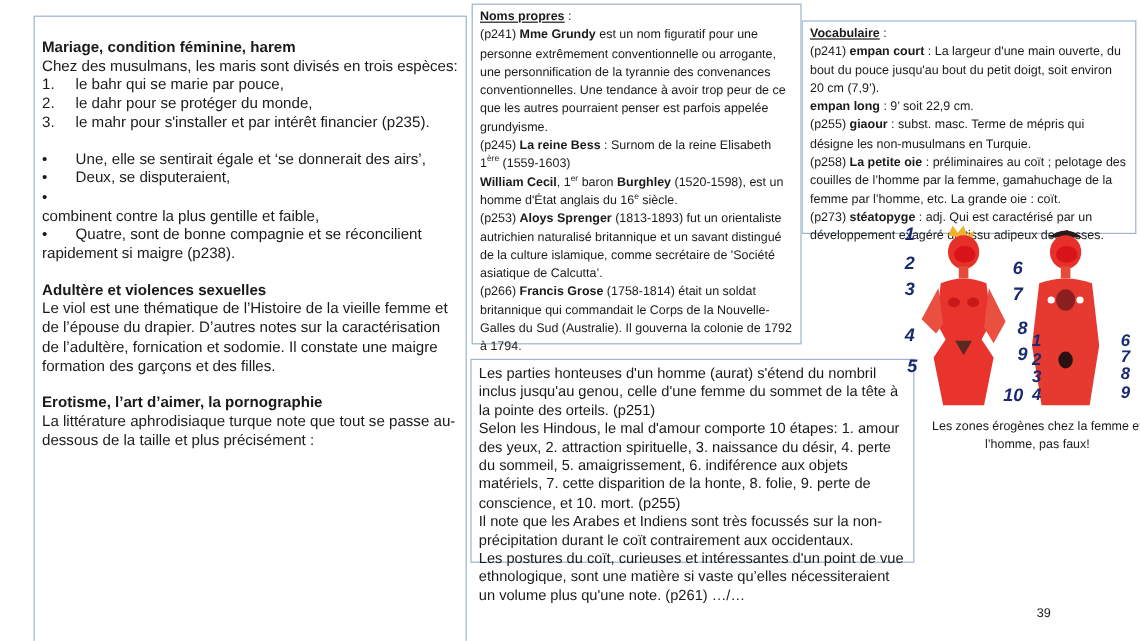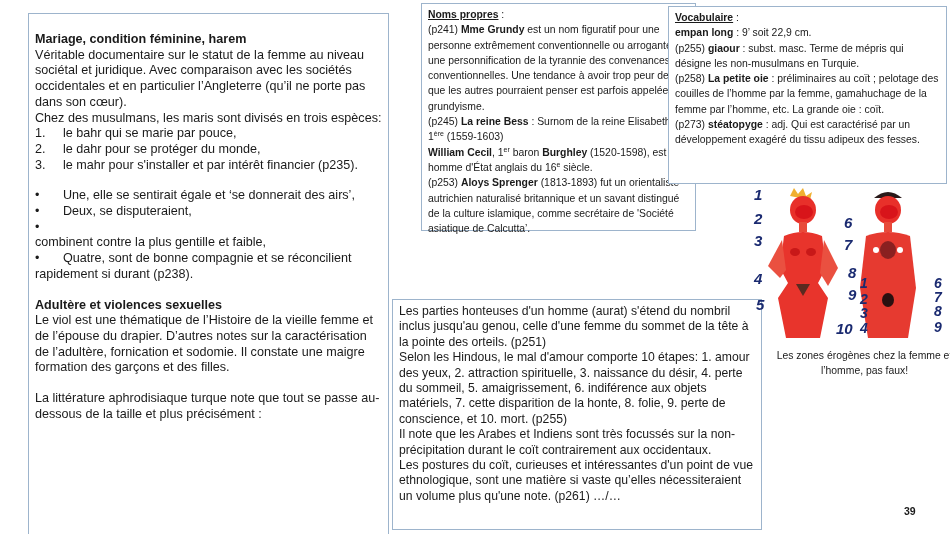--- a/index.html
+++ b/index.html
@@ -1,41 +1,40 @@
 <!DOCTYPE html>
 <html><head>
 <meta charset="utf-8">
 <style>
   html, body { margin:0; padding:0; }
   body { width:950px; height:534px; background:#ffffff; position:relative; overflow:hidden;
          font-family:"Liberation Sans", sans-serif; color:#1a1a1a; }
   .box { position:absolute; border:1.5px solid #9db4cc; box-sizing:border-box; background:#fff; }
   #box-left { left:28px; top:13px; width:361px; height:527px; padding:18px 6px; font-size:12.6px; line-height:15.7px; }
-  #box-noms { left:393px; top:3px; width:275px; height:228px; padding:3px 6px; font-size:10.4px; line-height:15.3px;margin-left:28px; }
-  #box-vocab { left:668px; top:6px; width:279px; height:178px; padding:3px 6px; font-size:10.4px; line-height:15.3px; }
-  #box-bottom { left:392px; top:299px; width:370px; height:231px; padding:4px 6px; font-size:12.2px; line-height:15.4px; }
+  #box-noms { left:393px; top:3px; width:275px; height:284px; padding:3px 6px; font-size:10.4px; line-height:15.3px; }
+  #box-vocab { left:668px; top:17px; width:279px; height:178px; padding:3px 6px; font-size:10.4px; line-height:15.3px; }
+  #box-bottom { left:392px; top:299px; width:370px; height:170px; padding:4px 6px; font-size:12.2px; line-height:15.4px; }
   .h { font-weight:bold; }
   .u { text-decoration:underline; font-weight:bold; }
   .i { }
   .gap { height:15px; }
   .li { display:flex; }
   .li .m { width:28px; flex:none; }
   .bul { display:flex; }
   .bul .m { width:28px; flex:none; font-style:normal; }
   #figure { position:absolute; left:748px; top:188px; width:200px; height:150px; }
   #caption { position:absolute; left:767px; top:348px; width:195px; text-align:center; font-size:10.4px; line-height:15px; }
-  #page-number { position:absolute; left:904px; top:505px; font-weight:bold; font-size:10.5px; }
+  #page-number { position:absolute; left:864px; top:505px; font-weight:normal; font-size:10.5px; }
   sup { font-size:7px; line-height:0; }
 </style>
 </head>
 <body>
 
 <div id="box-left" class="box">
   <div class="h">Mariage, condition féminine, harem</div>
-  <div>Véritable documentaire sur le statut de la femme au niveau sociétal et juridique. Avec comparaison avec les sociétés occidentales et en particulier l’Angleterre (qu’il ne porte pas dans son cœur).</div>
   <div class="i">Chez des musulmans, les maris sont divisés en trois espèces:</div>
   <div id="husband-list">
       <div class="li">
         <span class="m i">1.</span>
         <span><span class="i">le bahr qui se marie par pouce,</span><span></span></span>
       </div>
       <div class="li">
         <span class="m i">2.</span>
         <span><span class="i">le dahr pour se protéger du monde,</span><span></span></span>
       </div>
@@ -62,40 +61,43 @@
         <div class="bul">
           <span class="m">•</span>
         </div>
         <div><span class="i">combinent contre la plus gentille et faible,</span><span></span></div>
       </div>
       <div>
         <div class="bul">
           <span class="m">•</span>
           <span class="i">Quatre, sont de bonne compagnie et se réconcilient</span>
         </div>
-        <div><span class="i">rapidement si durant</span><span> (p238).</span></div>
+        <div><span class="i">rapidement si maigre</span><span> (p238).</span></div>
       </div>
     </div>
   <div class="gap"></div>
   <div class="h">Adultère et violences sexuelles</div>
   <div>Le viol est une thématique de l’Histoire de la vieille femme et de l’épouse du drapier. D’autres notes sur la caractérisation de l’adultère, fornication et sodomie. Il constate une maigre formation des garçons et des filles.</div>
   <div class="gap"></div>
+  <div class="h">Erotisme, l’art d’aimer, la pornographie</div>
   <div>La littérature aphrodisiaque turque note que tout se passe au-dessous de la taille et plus précisément :</div>
 </div>
 
 <div id="box-noms" class="box">
   <div><span class="u">Noms propres</span><span> :</span></div>
   <div><span>(p241) </span><b>Mme Grundy</b><span> est un nom figuratif pour une personne extrêmement conventionnelle ou arrogante, une personnification de la tyrannie des convenances conventionnelles. Une tendance à avoir trop peur de ce que les autres pourraient penser est parfois appelée grundyisme.</span></div>
   <div><span>(p245) </span><b>La reine Bess</b><span> : Surnom de la reine Elisabeth 1</span><sup>ère</sup><span> (1559-1603)</span></div>
   <div><b>William Cecil</b><span>, 1</span><sup>er</sup><span> baron </span><b>Burghley</b><span> (1520-1598), est un homme d'État anglais du 16</span><sup>e</sup><span> siècle.</span></div>
   <div><span>(p253) </span><b>Aloys Sprenger</b><span> (1813-1893) fut un orientaliste autrichien naturalisé britannique et un savant distingué de la culture islamique, comme secrétaire de 'Société asiatique de Calcutta’.</span></div>
+  <div><span>(p266) </span><b>Francis Grose</b><span> (1758-1814) était un soldat britannique qui commandait le Corps de la Nouvelle-Galles du Sud (Australie). Il gouverna la colonie de 1792 à 1794.</span></div>
 </div>
 
 <div id="box-vocab" class="box">
   <div><span class="u">Vocabulaire</span><span> :</span></div>
+  <div><span>(p241) </span><b>empan court</b><span> : La largeur d'une main ouverte, du bout du pouce jusqu'au bout du petit doigt, soit environ 20 cm (7,9’).</span></div>
   <div><b>empan long</b><span> : 9’ soit 22,9 cm.</span></div>
   <div><span>(p255) </span><b>giaour</b><span> : subst. masc. Terme de mépris qui désigne les non-musulmans en Turquie.</span></div>
   <div><span>(p258) </span><b>La petite oie</b><span> : préliminaires au coït ; pelotage des couilles de l’homme par la femme, gamahuchage de la femme par l’homme, etc. La grande oie : coït.</span></div>
   <div><span>(p273) </span><b>stéatopyge</b><span> : adj. Qui est caractérisé par un développement exagéré du tissu adipeux des fesses.</span></div>
 </div>
 
 <div id="box-bottom" class="box">
   <div><span class="i">Les parties honteuses d'un homme (aurat) s'étend du nombril inclus jusqu'au genou, celle d'une femme du sommet de la tête à la pointe des orteils.</span><span> (p251)</span></div>
   <div><span class="i">Selon les Hindous, le mal d'amour comporte 10 étapes: 1. amour des yeux, 2. attraction spirituelle, 3. naissance du désir, 4. perte du sommeil, 5. amaigrissement, 6. indiférence aux objets matériels, 7. cette disparition de la honte, 8. folie, 9. perte de conscience, et 10. mort.</span><span> (p255)</span></div>
   <div>Il note que les Arabes et Indiens sont très focussés sur la non-précipitation durant le coït contrairement aux occidentaux.</div>

